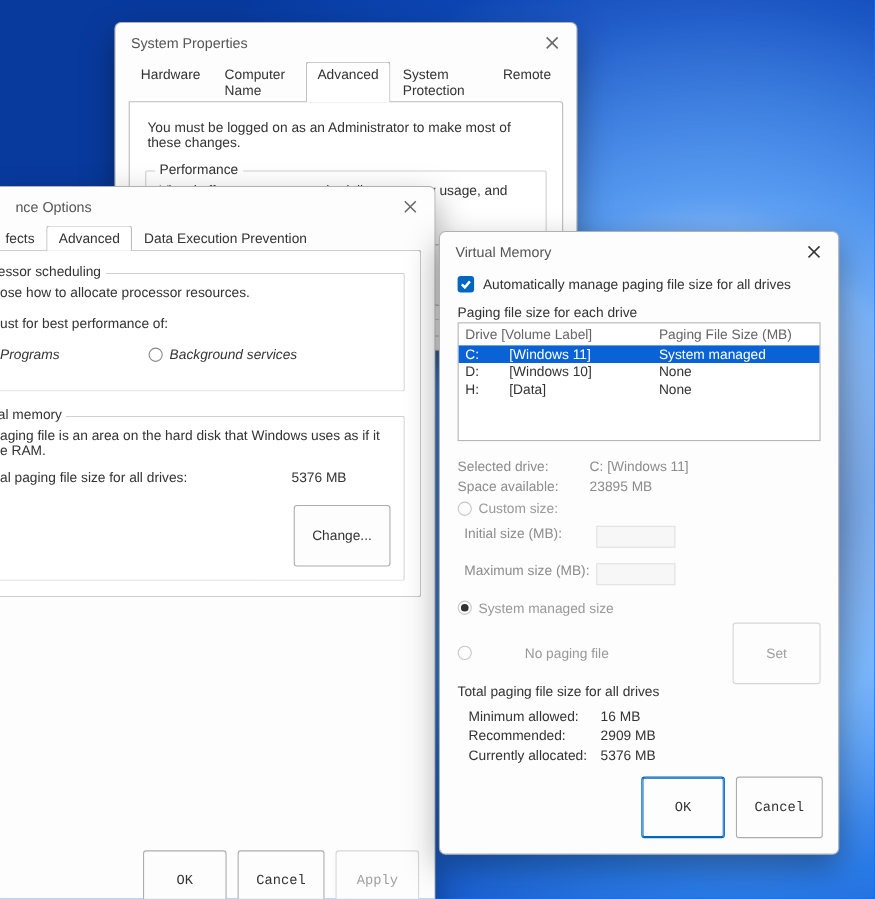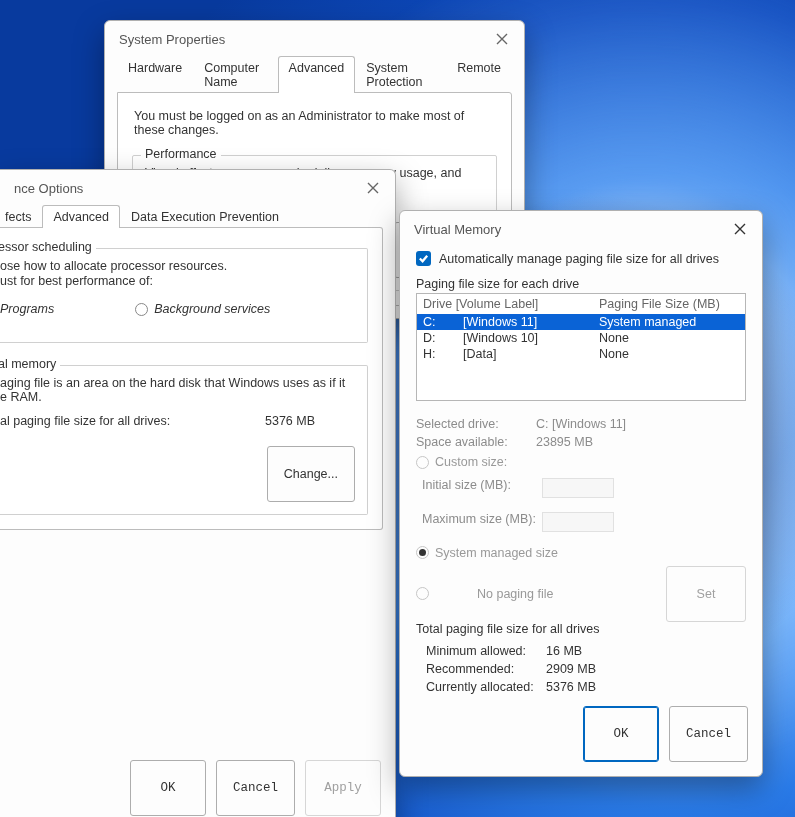--- a/index.html
+++ b/index.html
@@ -182,21 +182,21 @@
     </span>
   </div>
   <div class="tabstrip" style="padding-left:0;">
     <div class="tab" style="padding-left:4px;">fects</div>
     <div class="tab active">Advanced</div>
     <div class="tab">Data Execution Prevention</div>
   </div>
   <div class="tabpanel">
     <div class="group" style="border-left:none;margin-top:6px;border-radius:0 2px 2px 0;padding-left:0;padding-bottom:26px;">
       <span class="group-legend" style="left:-2px;padding-left:0;">essor scheduling</span>
-      <div style="margin-bottom:1px;">ose how to allocate processor resources.</div>
+      <div style="margin-bottom:14px;">ose how to allocate processor resources.</div>
       <div style="margin-bottom:14px;">ust for best performance of:</div>
       <div style="display:flex;gap:81px;font-style:italic;">
         <span class="radio checked">
           <span>Programs</span>
         </span>
         <span class="radio">
           <span class="dot"></span>
           <span>Background services</span>
         </span>
       </div>

